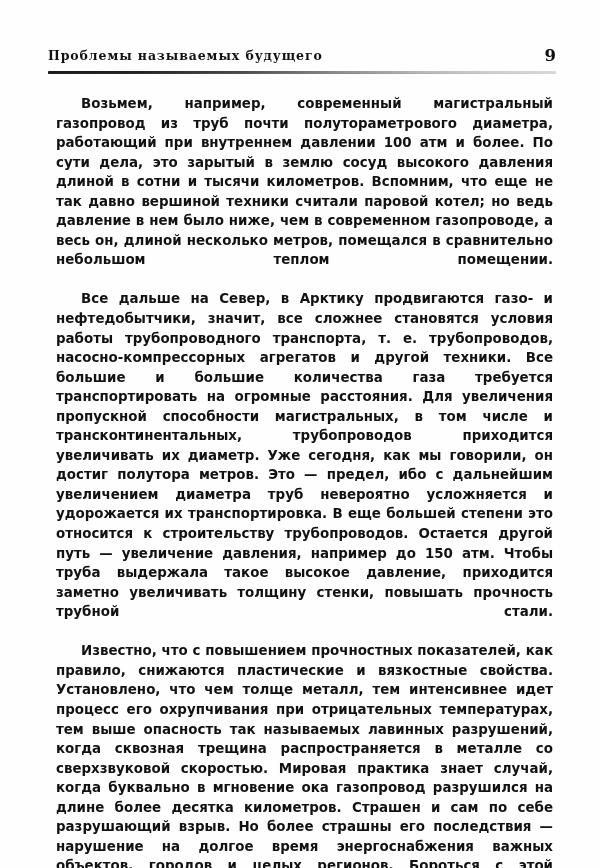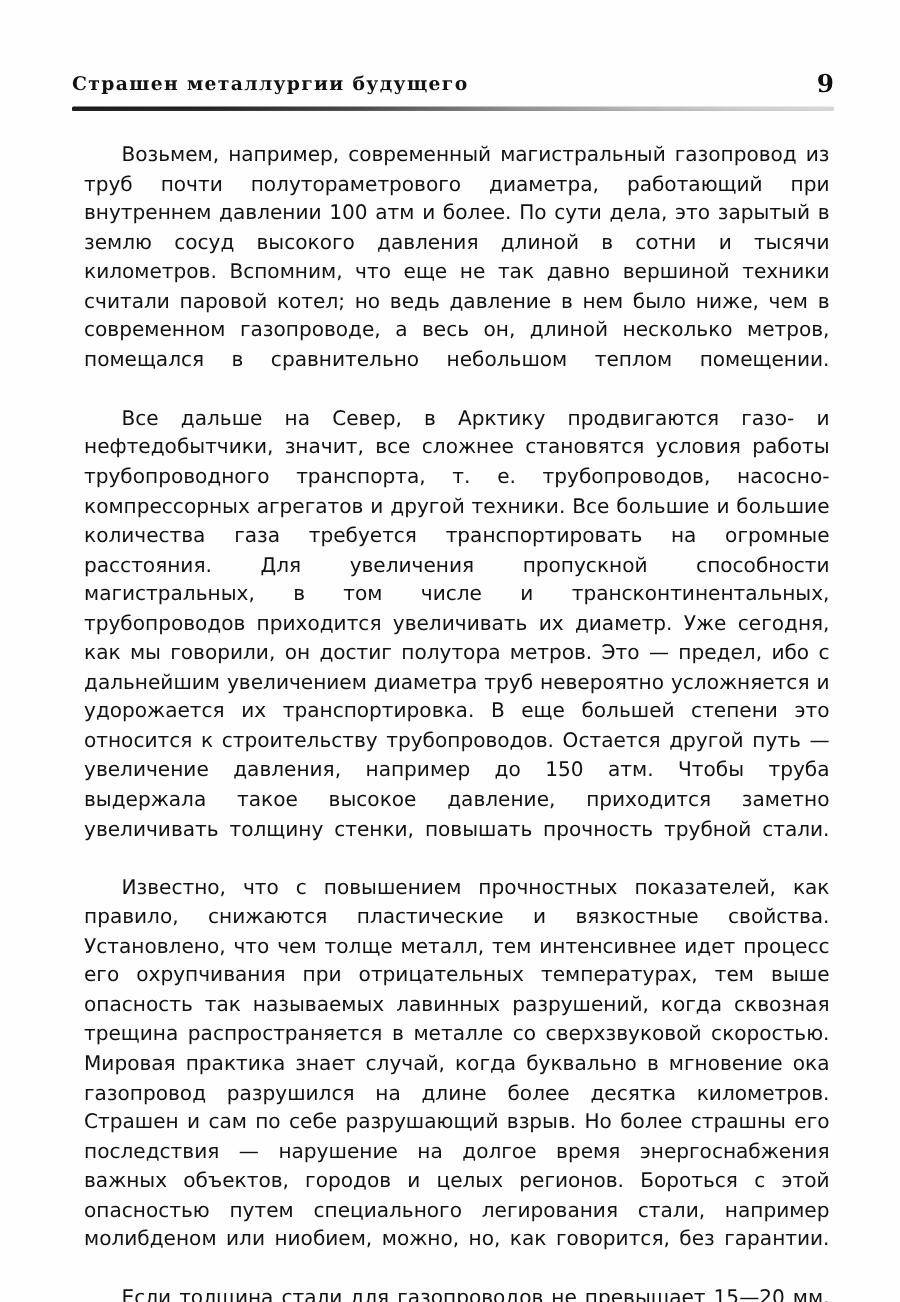--- a/index.html
+++ b/index.html
@@ -94,41 +94,42 @@
     font-size: 13.4px;
     line-height: 19.55px;
     text-align: justify;
     text-justify: inter-word;
     color: #121212;
     word-spacing: 0.1px;
   }
   .body-text p {
     margin: 0;
     text-indent: 25px;
+    font-weight: bold;
   }
   .body-text p:last-child {
     text-align: justify;
   }
   
   .body-text p::after {
     content: "";
     display: inline-block;
     width: 100%;
   }
   .body-text p.no-stretch::after {
     content: none;
   }
 </style>
 </head>
 <body>
 
 <div class="page">
 
   <div class="header">
-    <div class="header-title">Страшен металлургии будущего</div>
+    <div class="header-title">Проблемы называемых будущего</div>
     <div class="header-folio">9</div>
     <div class="header-rule"></div>
   </div>
 
   <div class="body-text">
     <p>Возьмем, например, современный магистральный газопровод из труб почти полутораметрового диаметра, работающий при внутреннем давлении 100 атм и более. По сути дела, это зарытый в землю сосуд высокого давления длиной в сотни и тысячи километров. Вспомним, что еще не так давно вершиной техники считали паровой котел; но ведь давление в нем было ниже, чем в современном газопроводе, а весь он, длиной несколько метров, помещался в сравнительно небольшом теплом помещении.</p>
     <p>Все дальше на Север, в Арктику продвигаются газо- и нефтедобытчики, значит, все сложнее становятся условия работы трубопроводного транспорта, т. е. трубопроводов, насосно-компрессорных агрегатов и другой техники. Все большие и большие количества газа требуется транспортировать на огромные расстояния. Для увеличения пропускной способности магистральных, в том числе и трансконтинентальных, трубопроводов приходится увеличивать их диаметр. Уже сегодня, как мы говорили, он достиг полутора метров. Это — предел, ибо с дальнейшим увеличением диаметра труб невероятно усложняется и удорожается их транспортировка. В еще большей степени это относится к строительству трубопроводов. Остается другой путь — увеличение давления, например до 150 атм. Чтобы труба выдержала такое высокое давление, приходится заметно увеличивать толщину стенки, повышать прочность трубной стали.</p>
     <p>Известно, что с повышением прочностных показателей, как правило, снижаются пластические и вязкостные свойства. Установлено, что чем толще металл, тем интенсивнее идет процесс его охрупчивания при отрицательных температурах, тем выше опасность так называемых лавинных разрушений, когда сквозная трещина распространяется в металле со сверхзвуковой скоростью. Мировая практика знает случай, когда буквально в мгновение ока газопровод разрушился на длине более десятка километров. Страшен и сам по себе разрушающий взрыв. Но более страшны его последствия — нарушение на долгое время энергоснабжения важных объектов, городов и целых регионов. Бороться с этой опасностью путем специального легирования стали, например молибденом или ниобием, можно, но, как говорится, без гарантии.</p>
     <p class="no-stretch">Если толщина стали для газопроводов не превышает 15—20 мм, специальное легирование в сочетании с так называемой контролируемой прокаткой дает достаточно надежные результаты. Однако при бо́льших толщинах картина меняется — опасность лавинных разрушений не устраняется, а даже усиливается. Современная металлургическая наука и техника, увы, не знает решения этой важнейшей задачи. Причем даже использование так называемой сверхчистой, т. е. рафинированной, легированной стали не может гарантировать надежной работы трубопровода. Уж такова природа толстого катаного металла!</p>
   </div>

